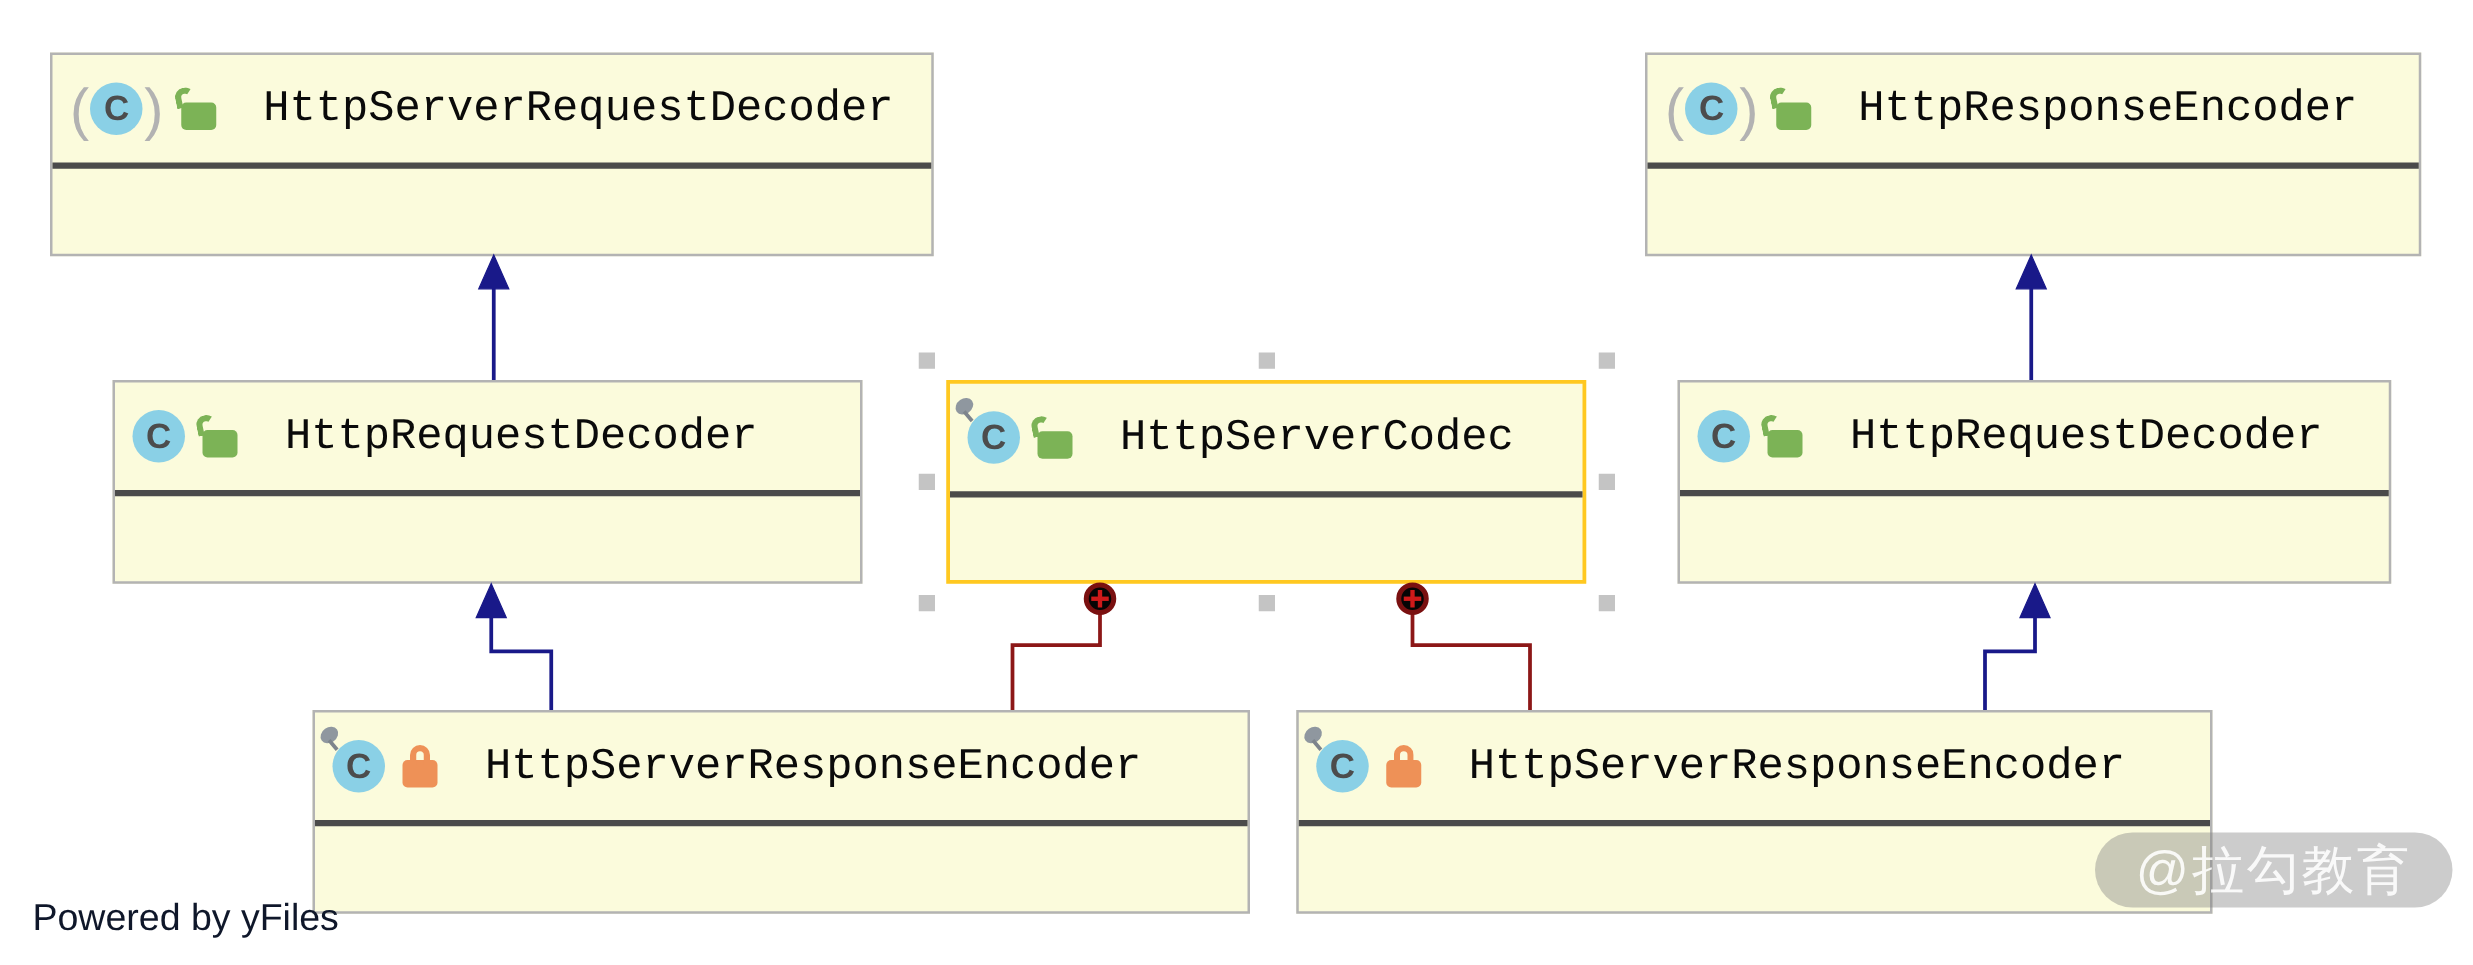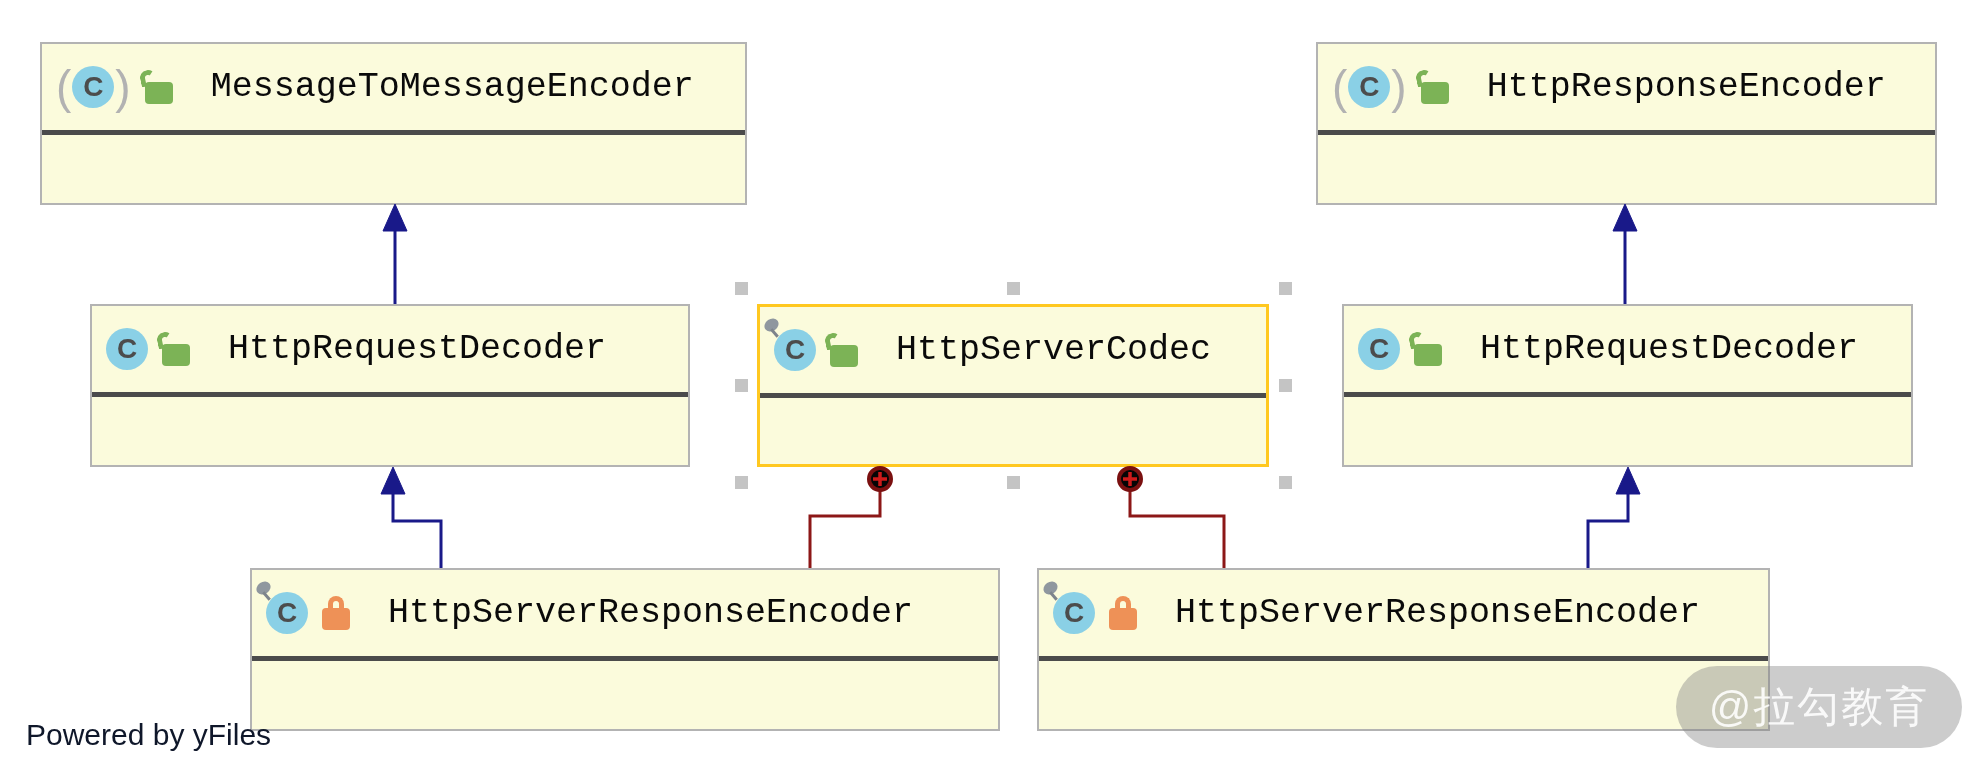--- a/index.html
+++ b/index.html
@@ -36,37 +36,37 @@
                 border:5px solid transparent;border-bottom:none;border-radius:9px 9px 0 0;top:-12px;}
   .lock.open{background:#7cb356;}
   .lock.open::before{border-color:#7cb356;border-right-color:transparent;left:-5px;transform:rotate(-12deg);}
   .lock.closed{background:#ee9157;}
   .lock.closed::before{border-color:#ee9157;left:6px;}
 
   
   svg.links{position:absolute;left:0;top:0;z-index:5;pointer-events:none;}
 
   .credit{position:absolute;left:26px;top:718px;font-size:30px;color:#0f172a;z-index:8;}
-  .watermark{position:absolute;left:1676px;top:666px;width:286px;height:82px;border-radius:41px;
+  .watermark{position:absolute;left:1676px;top:666px;width:286px;height:60px;border-radius:41px;
              background:rgba(128,128,128,0.40);color:rgba(255,255,255,0.88);
              display:flex;align-items:center;justify-content:center;
              font-size:42px;letter-spacing:2px;z-index:10;}
 </style>
 </head>
 <body>
 
 <div class="canvas">
 
   <div class="class-node" style="left:40px;top:42px;width:707px;height:163px;">
     <div class="title">
       <span class="cls-icon abstract">
         <span class="c-circle">C</span>
       </span>
       <span class="lock open"></span>
-      <span class="cls-name">MessageToMessageEncoder</span>
+      <span class="cls-name">HttpServerRequestDecoder</span>
     </div>
     <div class="sep"></div>
     <div class="body"></div>
   </div>
 
   <div class="class-node" style="left:1316px;top:42px;width:621px;height:163px;">
     <div class="title">
       <span class="cls-icon abstract">
         <span class="c-circle">C</span>
       </span>

